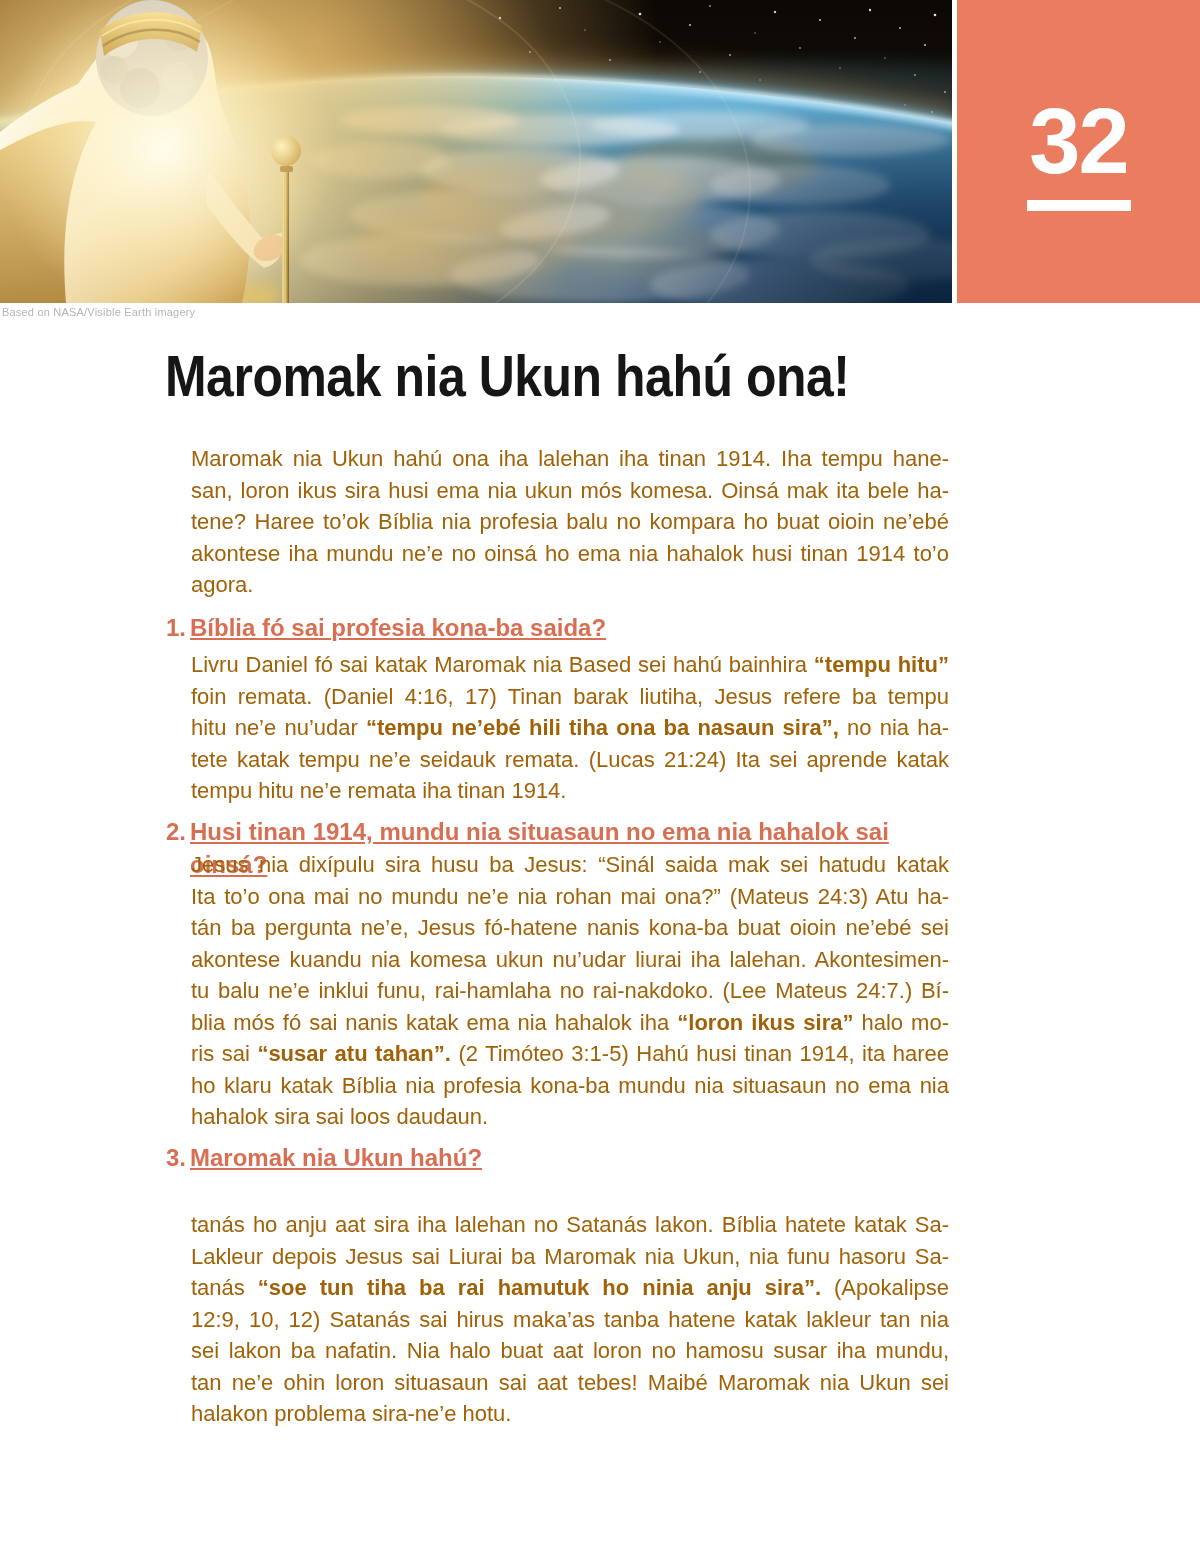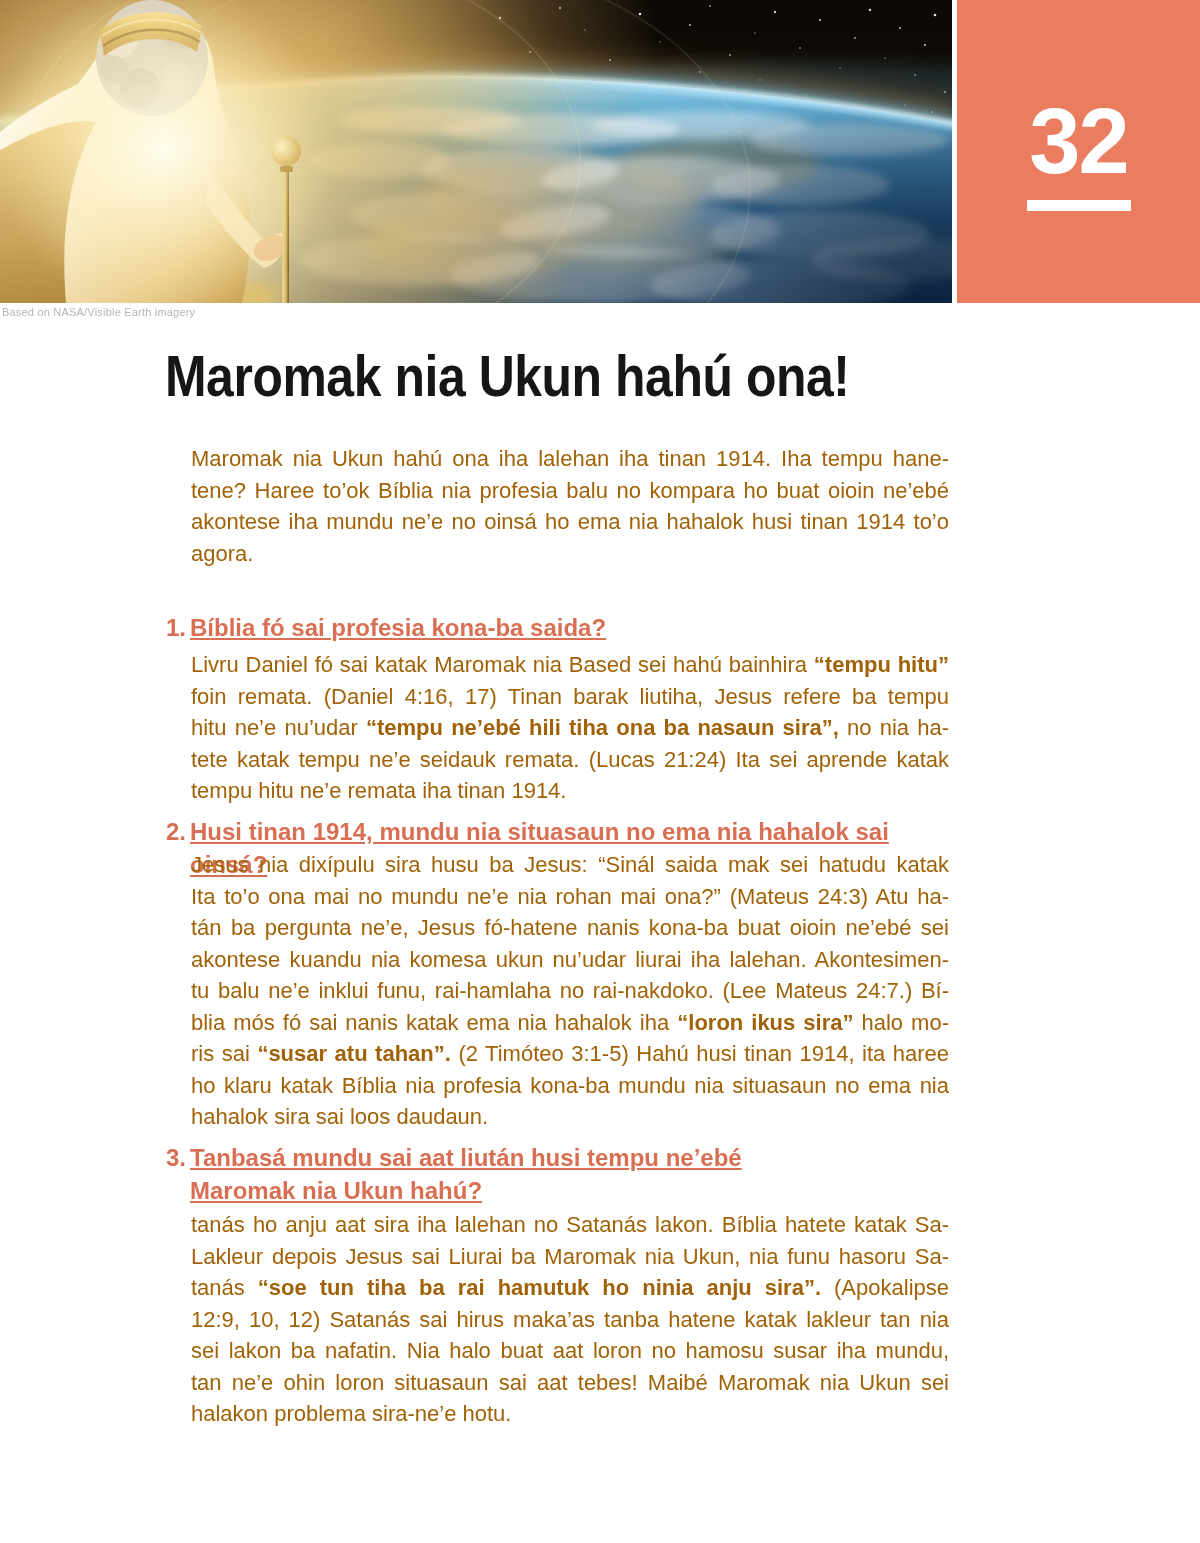--- a/index.html
+++ b/index.html
@@ -260,20 +260,21 @@
     <div class="badge-num">32</div>
     <div class="badge-bar"></div>
   </div>
 
   <div class="credit">Based on NASA/Visible Earth imagery</div>
 
   <h1 class="title">Maromak nia Ukun hahú ona!</h1>
 
   <div class="para" id="intro">
       <div class="line"><span>Maromak nia Ukun hahú ona iha lalehan iha tinan 1914. Iha tempu hane-</span></div>
+      <div class="line"><span>san, loron ikus sira husi ema nia ukun mós komesa. Oinsá mak ita bele ha-</span></div>
       <div class="line"><span>tene? Haree to’ok Bíblia nia profesia balu no kompara ho buat oioin ne’ebé</span></div>
       <div class="line"><span>akontese iha mundu ne’e no oinsá ho ema nia hahalok husi tinan 1914 to’o</span></div>
       <div class="line last"><span>agora.</span></div>
     </div>
 
   <h2 class="question" id="q1">
     <span class="qnum">1.</span>
     <span class="qtext">
         <div class="line last"><span>Bíblia fó sai profesia kona-ba saida?</span></div>
       </span>
@@ -300,21 +301,20 @@
       <div class="line"><span>tu balu ne’e inklui funu, rai-hamlaha no rai-nakdoko. (Lee Mateus 24:7.) Bí-</span></div>
       <div class="line"><span>blia mós fó sai nanis katak ema nia hahalok iha </span><b>“loron ikus sira”</b><span> halo mo-</span></div>
       <div class="line"><span>ris sai </span><b>“susar atu tahan”.</b><span> (2 Timóteo 3:1-5) Hahú husi tinan 1914, ita haree</span></div>
       <div class="line"><span>ho klaru katak Bíblia nia profesia kona-ba mundu nia situasaun no ema nia</span></div>
       <div class="line last"><span>hahalok sira sai loos daudaun.</span></div>
     </div>
 
   <h2 class="question" id="q3">
     <span class="qnum">3.</span>
     <span class="qtext">
-        <div class="line"><span>Tanbasá mundu sai aat liután husi tempu ne’ebé</span></div>
         <div class="line last"><span>Maromak nia Ukun hahú?</span></div>
       </span>
   </h2>
   <div class="para" id="p3">
       <div class="line"><span>tanás ho anju aat sira iha lalehan no Satanás lakon. Bíblia hatete katak Sa-</span></div>
       <div class="line"><span>Lakleur depois Jesus sai Liurai ba Maromak nia Ukun, nia funu hasoru Sa-</span></div>
       <div class="line"><span>tanás </span><b>“soe tun tiha ba rai hamutuk ho ninia anju sira”.</b><span> (Apokalipse</span></div>
       <div class="line"><span>12:9, 10, 12) Satanás sai hirus maka’as tanba hatene katak lakleur tan nia</span></div>
       <div class="line"><span>sei lakon ba nafatin. Nia halo buat aat loron no hamosu susar iha mundu,</span></div>
       <div class="line"><span>tan ne’e ohin loron situasaun sai aat tebes! Maibé Maromak nia Ukun sei</span></div>

